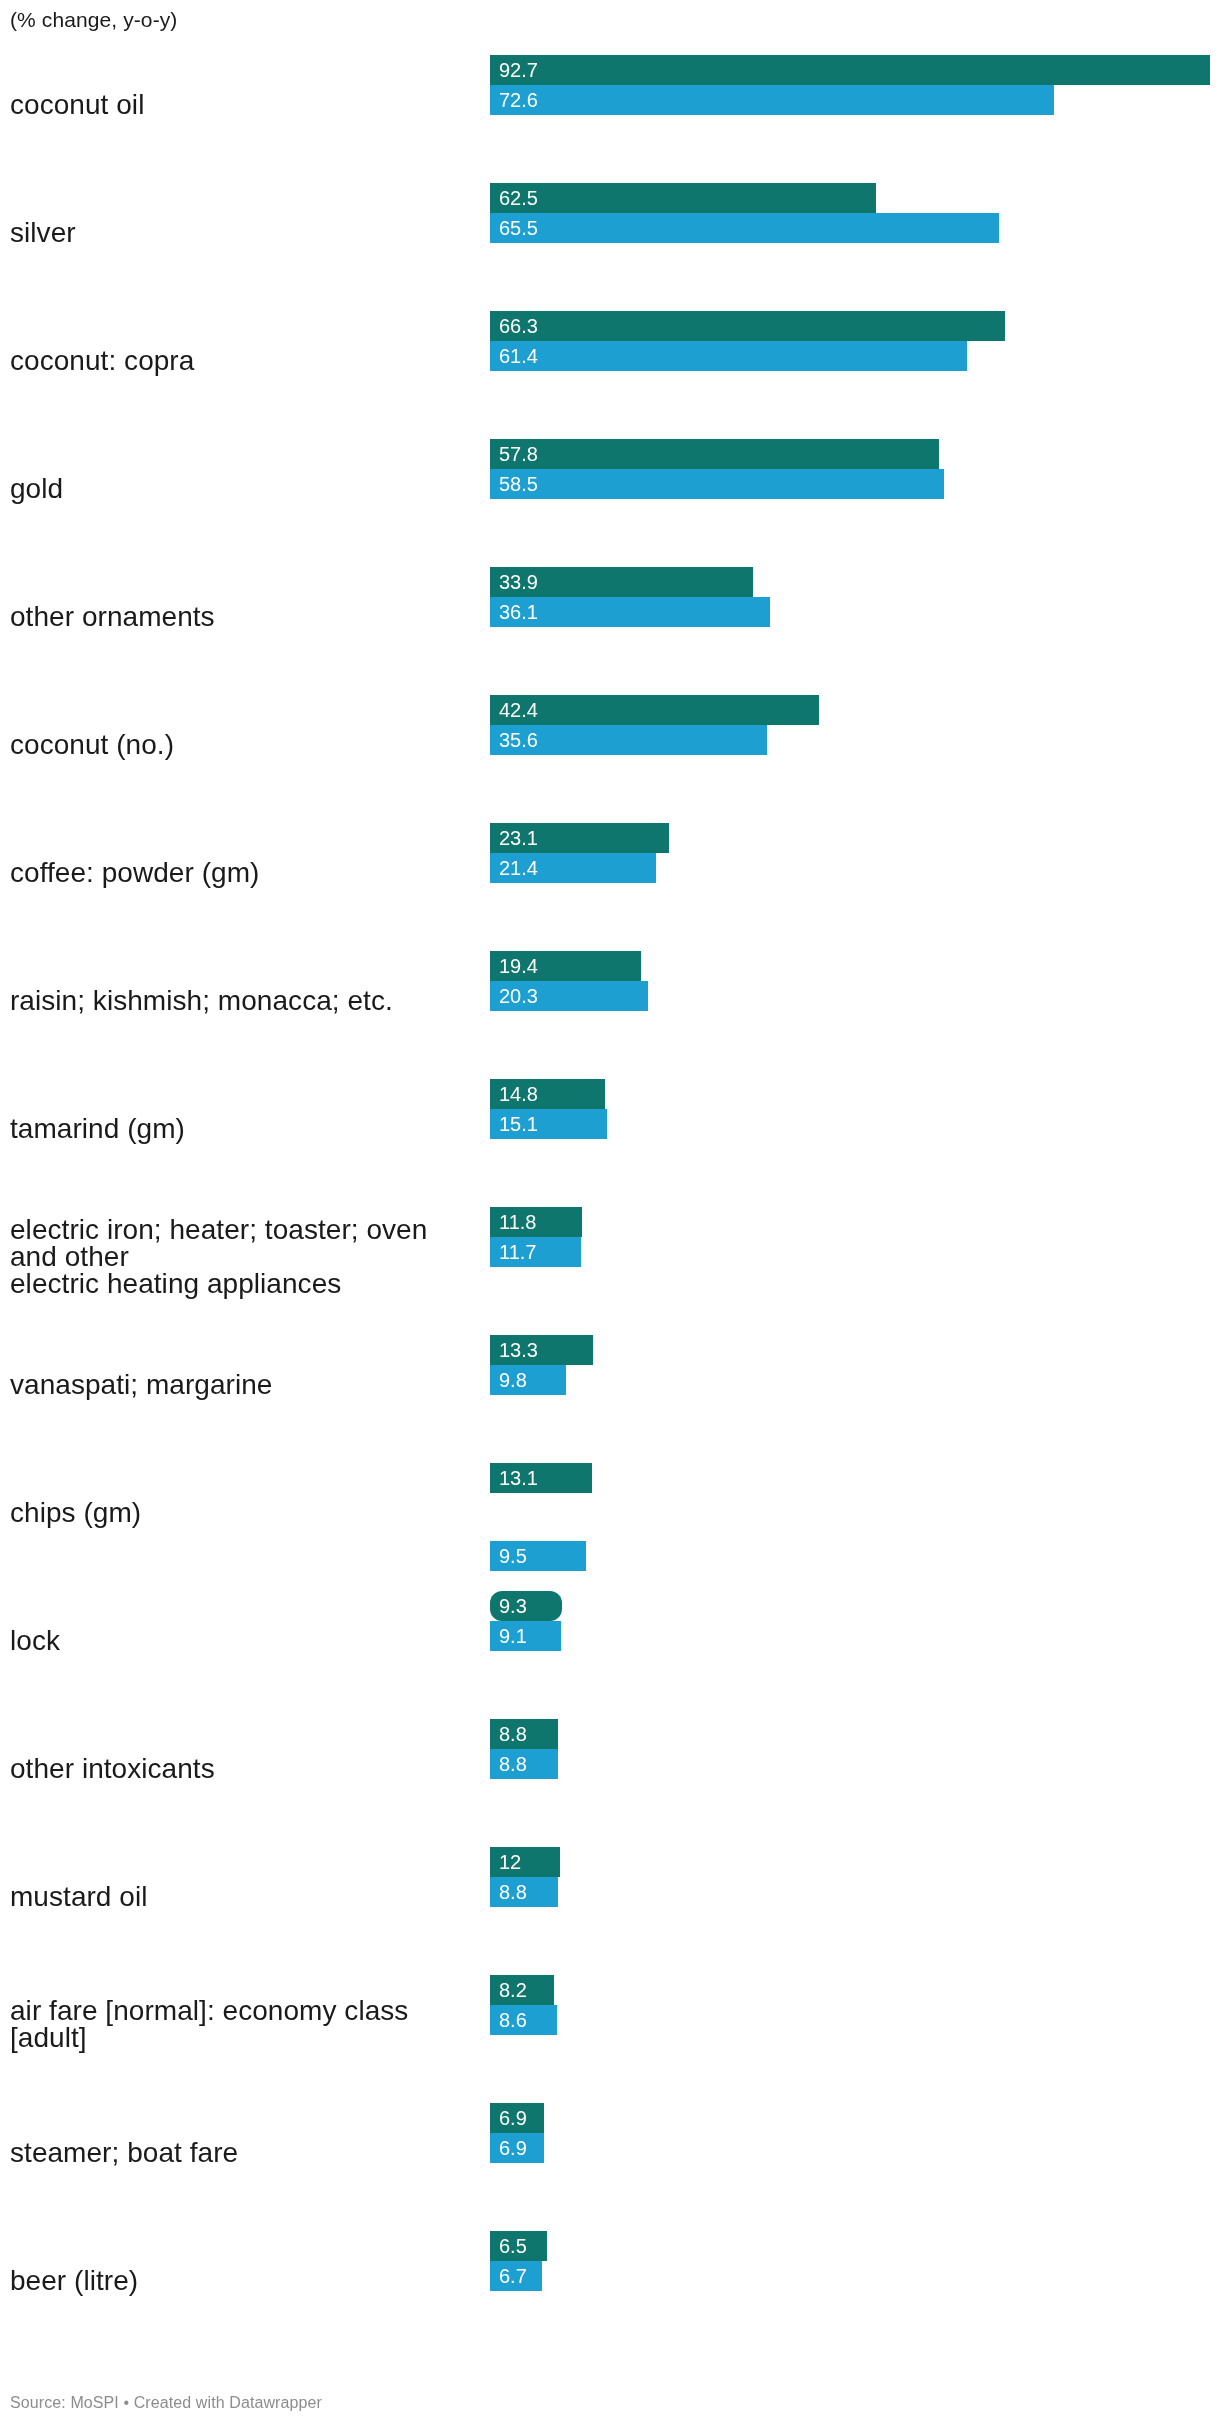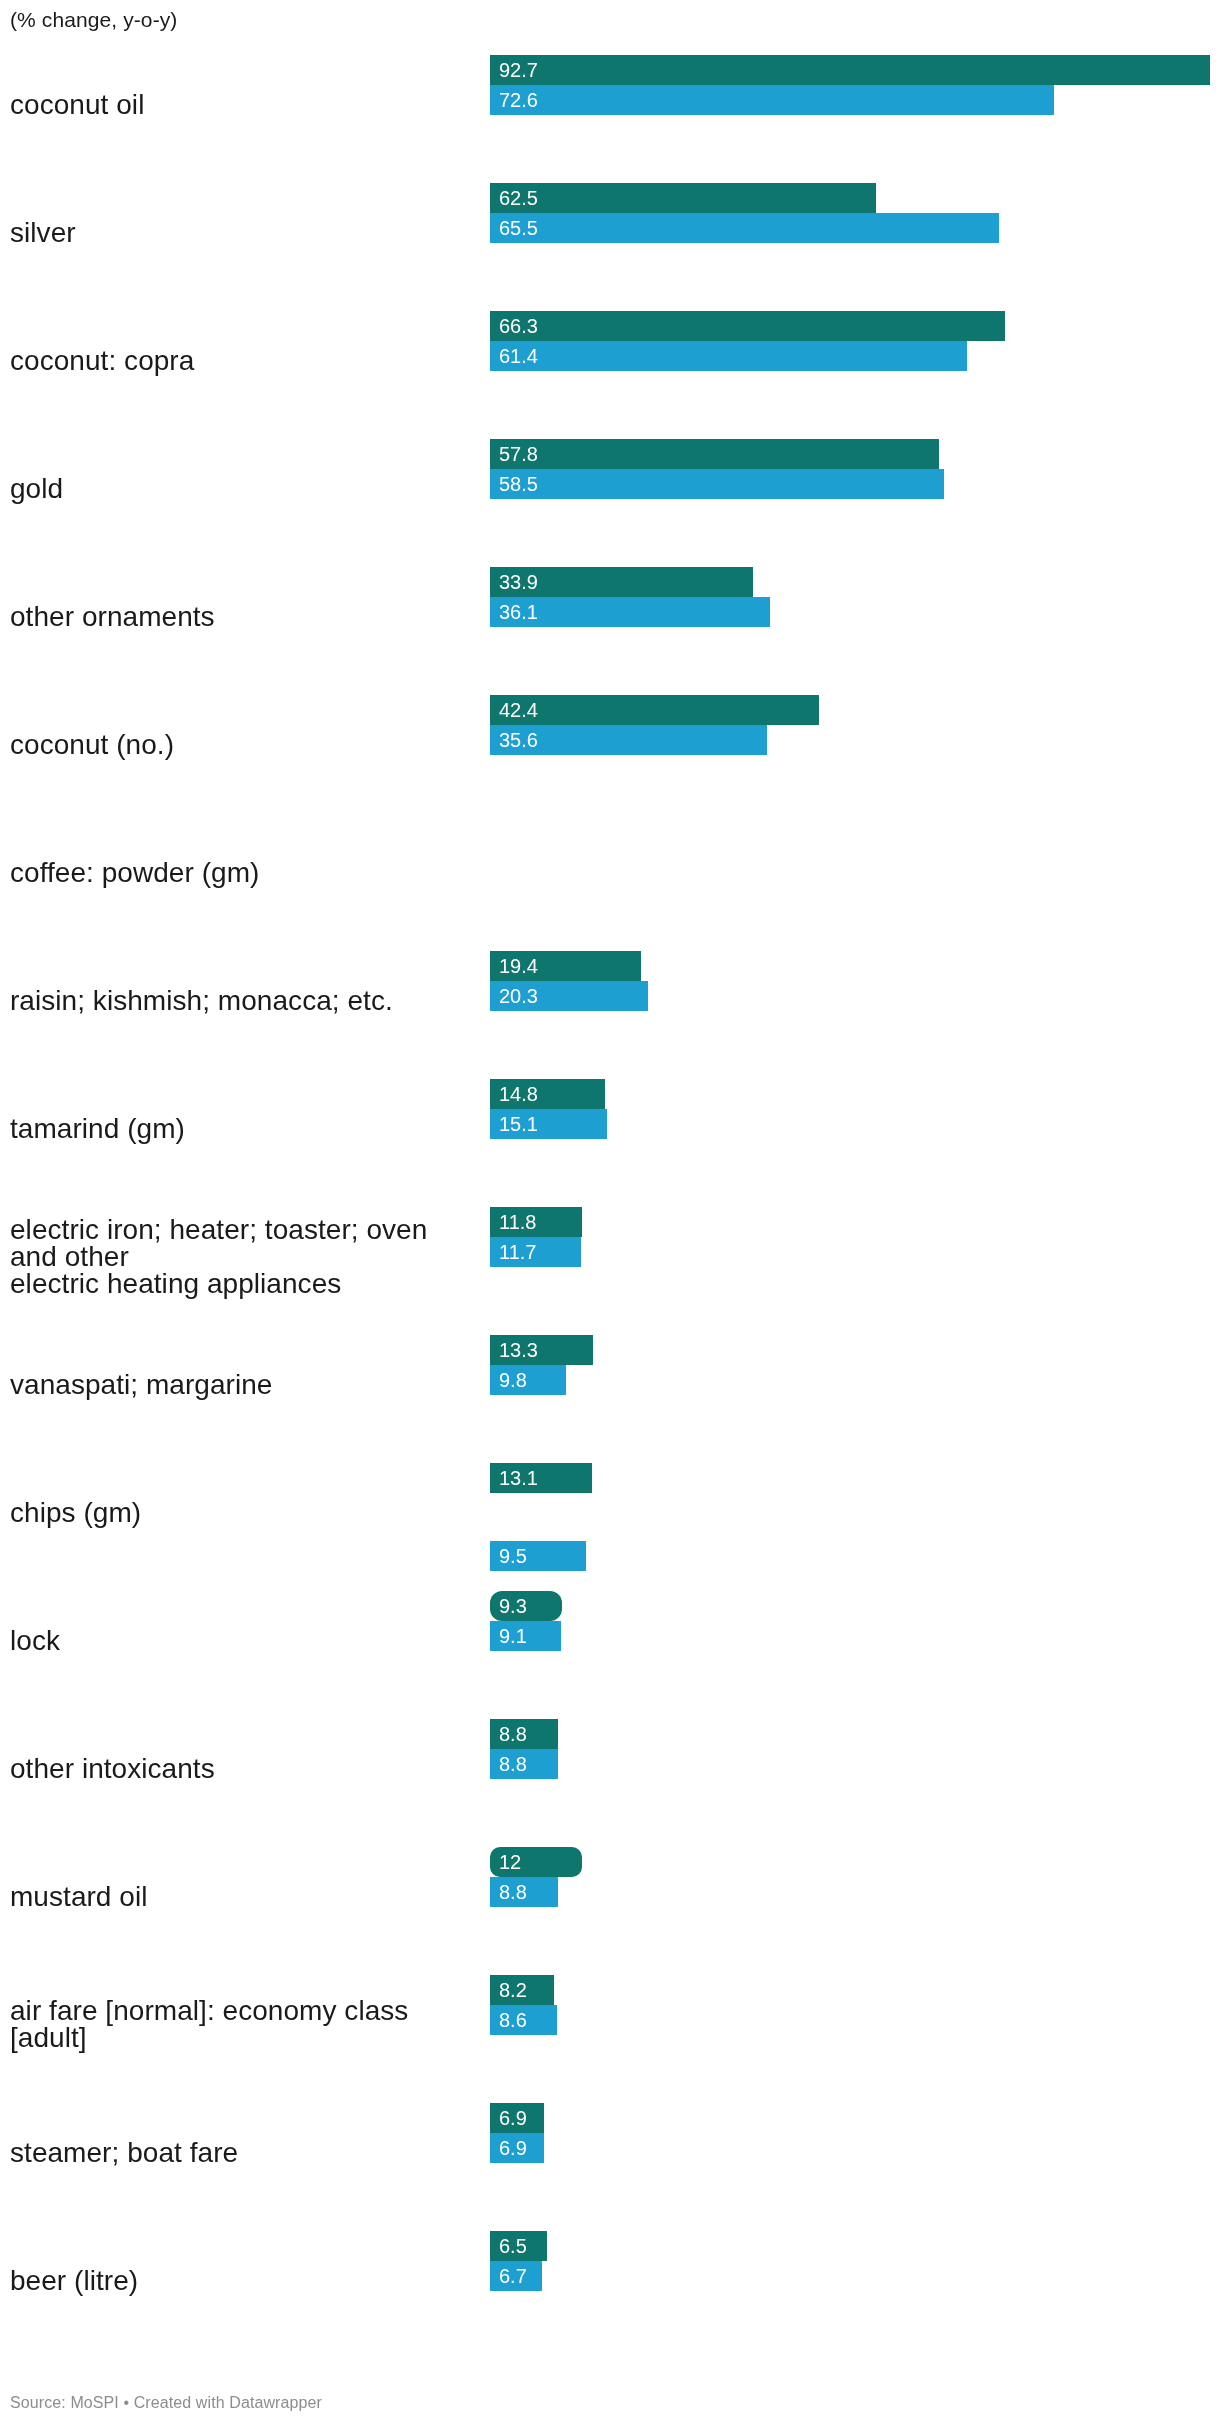--- a/index.html
+++ b/index.html
@@ -169,20 +169,28 @@
           <div class="bar current" style="width: 329.32px;">
             <span class="bar-value inside">42.4</span>
           </div>
           <div class="bar previous" style="width: 276.5px;">
             <span class="bar-value inside">35.6</span>
           </div>
         </div>
       </div>
       <div class="row">
         <div class="row-label">coffee: powder (gm)</div>
+        <div class="bars">
+          <div class="bar current" style="width: 179.42px;">
+            <span class="bar-value inside">23.1</span>
+          </div>
+          <div class="bar previous" style="width: 166.21px;">
+            <span class="bar-value inside">21.4</span>
+          </div>
+        </div>
       </div>
       <div class="row">
         <div class="row-label">raisin; kishmish; monacca; etc.</div>
         <div class="bars">
           <div class="bar current" style="width: 150.68px;">
             <span class="bar-value inside">19.4</span>
           </div>
           <div class="bar previous" style="width: 157.67px;">
             <span class="bar-value inside">20.3</span>
           </div>
@@ -251,21 +259,21 @@
             <span class="bar-value inside">8.8</span>
           </div>
           <div class="bar previous" style="width: 68.35px;">
             <span class="bar-value inside">8.8</span>
           </div>
         </div>
       </div>
       <div class="row">
         <div class="row-label">mustard oil</div>
         <div class="bars">
-          <div class="bar current" style="width: 92px; border-radius: 10px;">
+          <div class="bar current" style="width: 70px;">
             <span class="bar-value inside">12</span>
           </div>
           <div class="bar previous" style="width: 68.35px;">
             <span class="bar-value inside">8.8</span>
           </div>
         </div>
       </div>
       <div class="row">
         <div class="row-label">air fare [normal]: economy class [adult]</div>
         <div class="bars">

